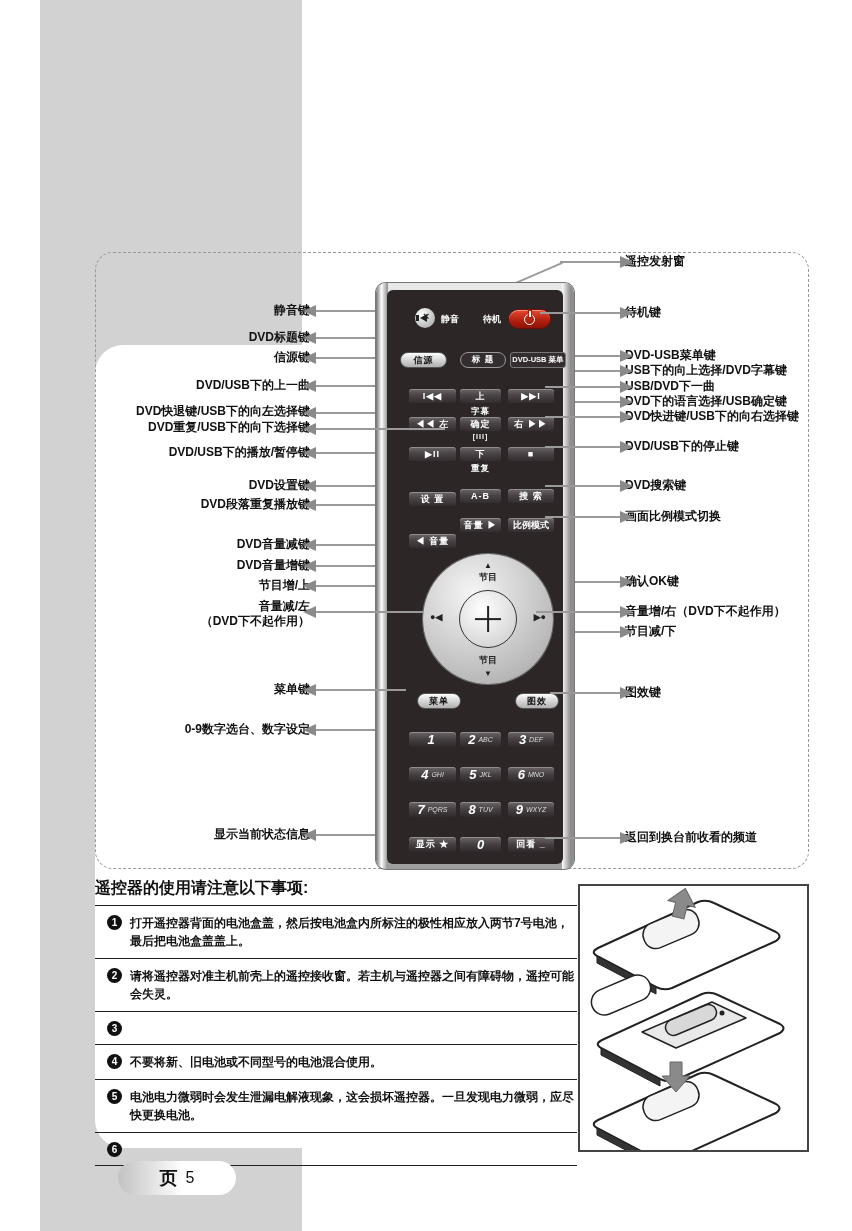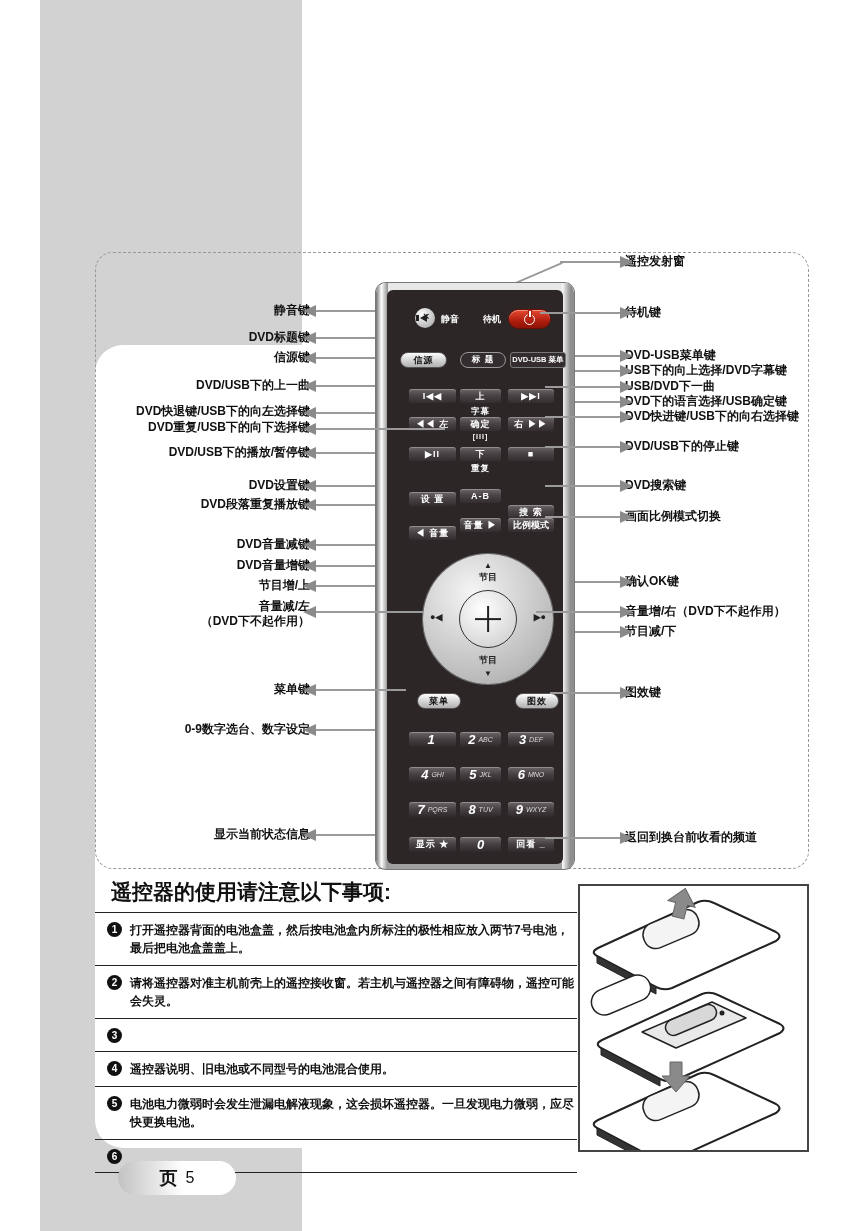--- a/index.html
+++ b/index.html
@@ -56,21 +56,21 @@
   .num-btn .s{font-size:9px;font-weight:bold;letter-spacing:1px;}
 
   .dpad{position:absolute;left:36px;top:264px;width:130px;height:130px;border-radius:50%;background:radial-gradient(circle at 38% 30%,#f5f5f5,#b7b7b7 75%,#8f8f8f);box-shadow:0 0 0 1px #6a6a6a;}
   .dpad .mark{position:absolute;color:#222;font-weight:bold;text-align:center;}
   .dpad-center{position:absolute;left:36px;top:36px;width:58px;height:58px;border-radius:50%;background:radial-gradient(circle at 40% 32%,#fff,#c9c9c9);border:1.5px solid #333;box-sizing:border-box;}
   .cross-h{position:absolute;left:50%;top:50%;width:26px;height:1.8px;background:#222;transform:translate(-50%,-50%);}
   .cross-v{position:absolute;left:50%;top:50%;width:1.8px;height:26px;background:#222;transform:translate(-50%,-50%);}
 
   
   .notes{position:absolute;left:95px;top:876px;width:482px;z-index:2;color:#111;}
-  .notes .nh{font-size:21px;font-weight:bold;padding:2px 0 6px 16px;border-bottom:1.8px solid #222;}
+  .notes .nh{font-size:16px;font-weight:bold;padding:2px 0 6px 0;border-bottom:1.8px solid #222;}
   .note-item{display:flex;gap:8px;padding:8px 0 8px 12px;border-bottom:1.8px solid #222;font-size:12px;font-weight:bold;line-height:1.5;}
   .note-num{flex:0 0 15px;width:15px;height:15px;border-radius:50%;background:#111;color:#fff;font-size:10px;line-height:15px;text-align:center;font-weight:bold;margin-top:1px;}
 
   .battery-box{position:absolute;left:578px;top:884px;width:231px;height:268px;border:2px solid #444;background:#fff;z-index:2;box-sizing:border-box;}
 
   .footer-pill{position:absolute;left:118px;top:1161px;width:118px;height:34px;border-radius:17px;background:linear-gradient(90deg,#c2c2c2,#ffffff 55%);z-index:2;display:flex;align-items:center;justify-content:center;gap:8px;}
   .footer-pill .yl{font-family:"Liberation Serif",serif;font-weight:bold;font-size:18px;color:#111;}
   .footer-pill .yn{font-size:16px;color:#111;}
 </style>
 </head>
@@ -190,23 +190,23 @@
       <div class="btn3 c3" style="top:127px">右 ▶▶</div>
       <div class="subtxt" style="left:73px;top:143px;width:41px;font-size:7px">[III]</div>
 
       <div class="btn3 c1" style="top:157px">▶II</div>
       <div class="btn3 c2" style="top:157px">下</div>
       <div class="btn3 c3" style="top:157px">■</div>
       <div class="subtxt" style="left:73px;top:173px;width:41px">重复</div>
 
       <div class="btn3 c1" style="top:202px">设 置</div>
       <div class="btn3 c2" style="top:199px">A-B</div>
-      <div class="btn3 c3" style="top:215px">搜 索</div>
-
-      <div class="btn3 c1" style="top:236px">◀ 音量</div>
+      <div class="btn3 c3" style="top:199px">搜 索</div>
+
+      <div class="btn3 c1" style="top:244px">◀ 音量</div>
       <div class="btn3 c2" style="top:228px">音量 ▶</div>
       <div class="btn3 c3" style="top:228px;letter-spacing:0">比例模式</div>
 
       <div class="dpad">
         <div class="mark" style="left:0;right:0;top:7px;font-size:8px">▲</div>
         <div class="mark" style="left:0;right:0;top:17px;font-size:9px">节目</div>
         <div class="mark" style="left:0;right:0;bottom:17px;font-size:9px">节目</div>
         <div class="mark" style="left:0;right:0;bottom:6px;font-size:8px">▼</div>
         <div class="mark" style="left:7px;top:58px;font-size:9px">●◀</div>
         <div class="mark" style="right:7px;top:58px;font-size:9px">▶●</div>
@@ -275,21 +275,21 @@
       </div>
     <div class="note-item">
         <span class="note-num">2</span>
         <span>请将遥控器对准主机前壳上的遥控接收窗。若主机与遥控器之间有障碍物，遥控可能会失灵。</span>
       </div>
     <div class="note-item">
         <span class="note-num">3</span>
       </div>
     <div class="note-item">
         <span class="note-num">4</span>
-        <span>遥控器说明、旧电池或不同型号的电池混合使用。</span>
+        <span>不要将新、旧电池或不同型号的电池混合使用。</span>
       </div>
     <div class="note-item">
         <span class="note-num">5</span>
         <span>电池电力微弱时会发生泄漏电解液现象，这会损坏遥控器。一旦发现电力微弱，应尽快更换电池。</span>
       </div>
     <div class="note-item">
         <span class="note-num">6</span>
       </div>
   </div>
 

